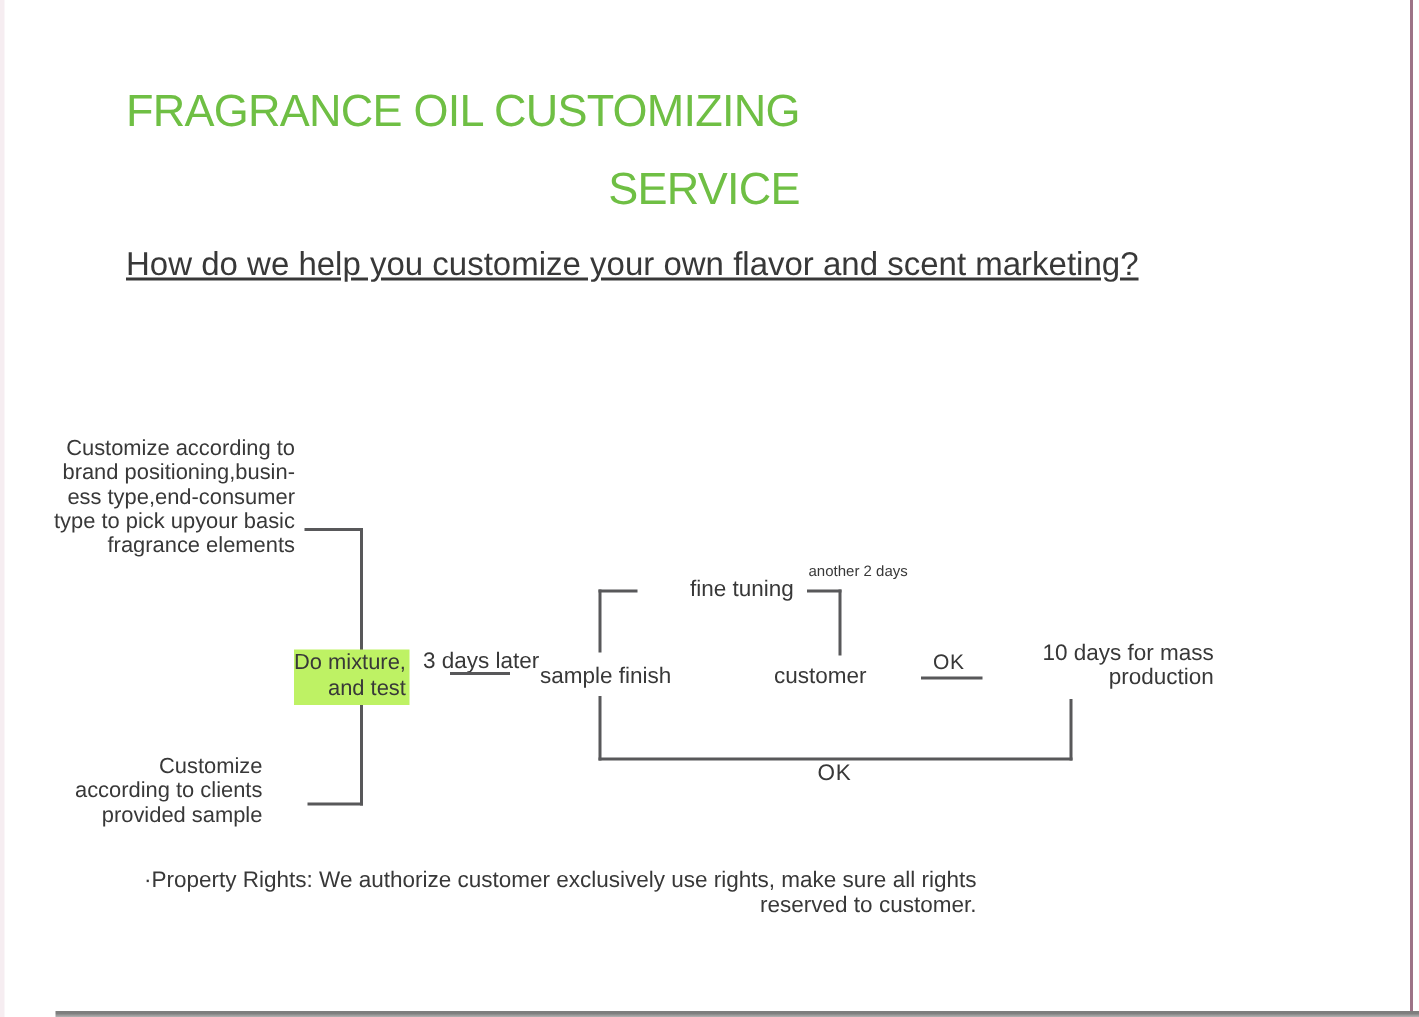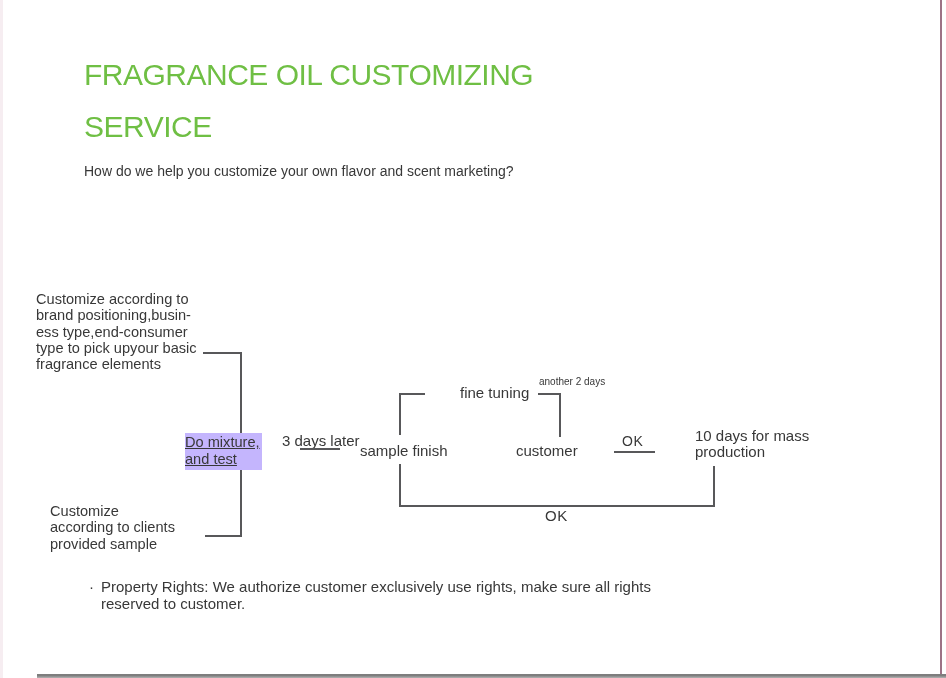--- a/index.html
+++ b/index.html
@@ -3,45 +3,46 @@
 <meta charset="utf-8">
 <style>
   html,body{margin:0;padding:0;background:#ffffff;}
   .canvas{
     position:relative;
     width:946px;height:678px;
     background:#ffffff;
     font-family:"Liberation Sans", sans-serif;
     color:var(--text,#383838);
     overflow:hidden;
+    text-align:right;
   }
   
   .left-edge{position:absolute;left:0;top:0;width:3px;height:678px;background:var(--left-edge,#f6edf1);}
   .right-edge{position:absolute;left:940px;top:0;width:2px;height:678px;background:var(--edge-line,#9d7286);}
   .bottom-bar{position:absolute;left:37px;top:674px;width:909px;height:4px;
     background:linear-gradient(180deg,#7e7e7e 0 40%,#b3b3b3);}
 
   
   .title{
     position:absolute;left:84px;top:49px;
     font-size:30px;letter-spacing:-0.5px;line-height:52px;
     color:var(--title-green,#6fbf44);
     font-weight:400;white-space:nowrap;
   }
   .title span{display:block;}
   .subtitle{
     position:absolute;left:84px;top:163px;
-    font-size:14px;color:var(--text,#383838);white-space:nowrap;
+    font-size:22px;color:var(--text,#383838);white-space:nowrap;text-decoration:underline;
   }
 
   
   .node{position:absolute;font-size:14.6px;line-height:16.3px;white-space:nowrap;}
   #n-req{left:36px;top:291px;}
   #n-sample{left:50px;top:503px;}
-  #n-mix{left:185px;top:433px;background:#c4b5fd;z-index:2;padding:1px 2px 2px 0;line-height:16.8px;text-decoration:underline;}
+  #n-mix{left:196px;top:433px;background:#bef264;z-index:2;padding:1px 2px 2px 0;line-height:16.8px;}
   #n-3days{left:282px;top:433px;font-size:15px;}
   #n-finish{left:360px;top:443px;font-size:15px;}
   #n-tuning{left:443px;top:385px;font-size:15px;margin-left:17px;}
   #n-2days{left:539px;top:374px;font-size:10px;}
   #n-confirmed{left:516px;top:443px;font-size:15px;}
   #n-ok-fwd{left:622px;top:433px;font-size:14px;letter-spacing:0.5px;}
   #n-mass{left:695px;top:428px;font-size:15px;line-height:15.8px;}
   #n-ok-loop{left:545px;top:508px;font-size:15px;letter-spacing:0.5px;}
 
   

